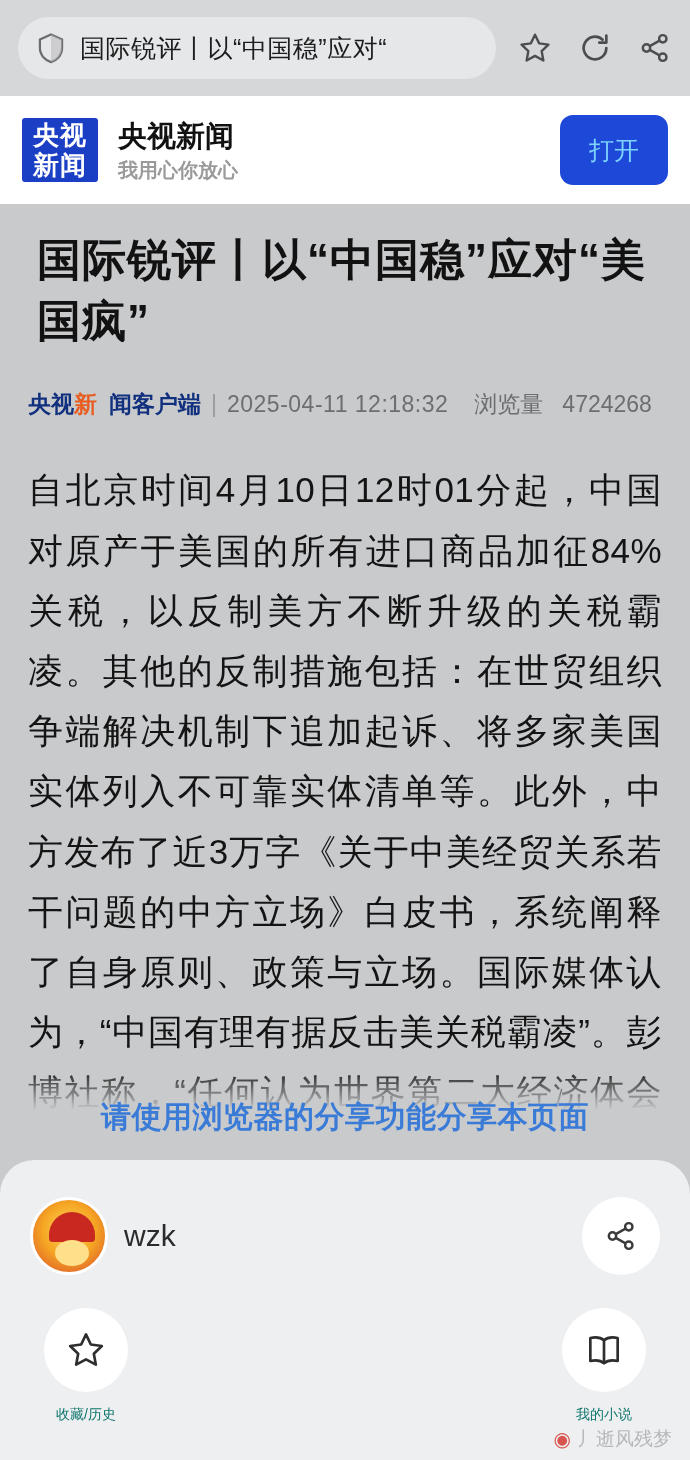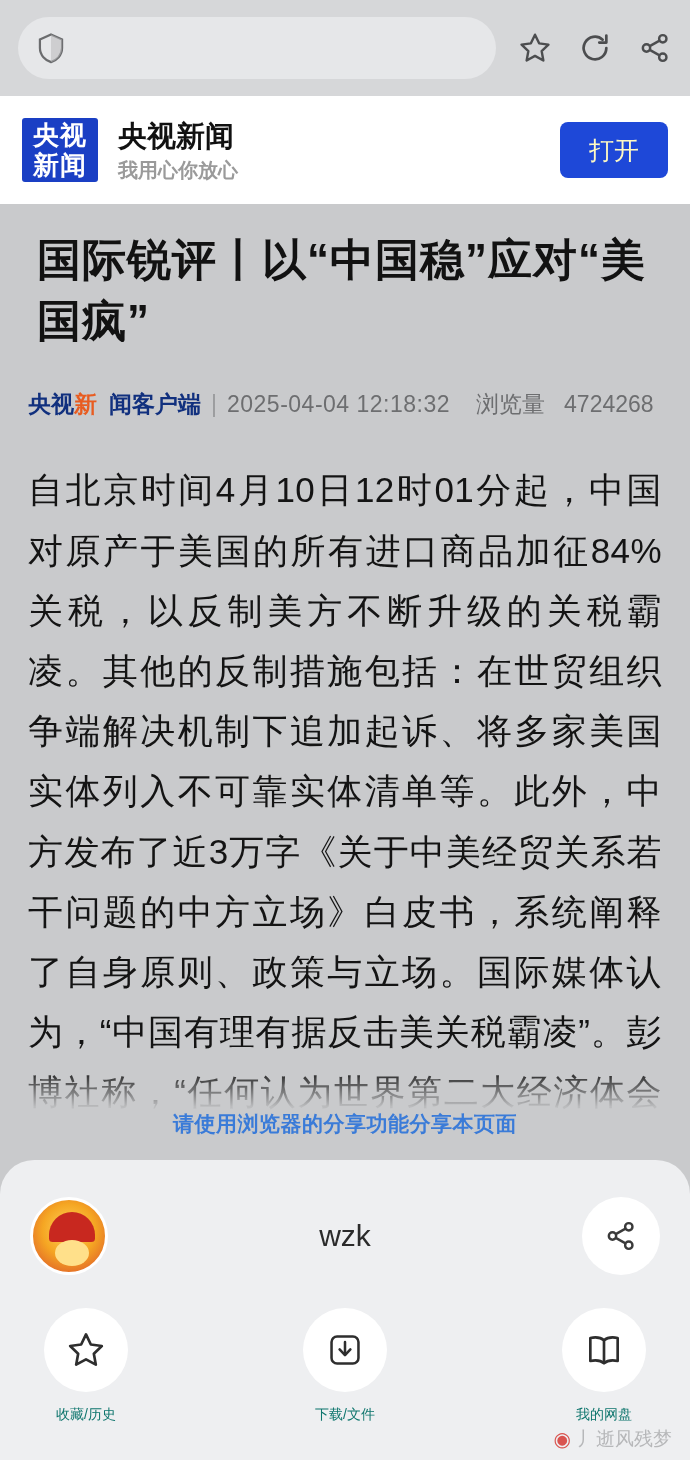--- a/index.html
+++ b/index.html
@@ -75,26 +75,26 @@
     line-height: 30px;
     letter-spacing: 1px;
     border-radius: 3px;
   }
   .promo-logo span { width: 100%; text-align: center; }
   .promo-text { flex: 1; display: flex; flex-direction: column; }
   .promo-title { font-size: 29px; color: #111; font-weight: bold; }
   .promo-sub { font-size: 20px; color: #9a9a9a; font-weight: bold; }
   .promo-btn {
     width: 108px;
-    height: 56px;
+    height: 70px;
     background: #1e48d8;
-    color: #fef9c3;
+    color: #7dd3fc;
     font-size: 25px;
     border: none;
-    border-radius: 8px;
+    border-radius: 13px;
     font-family: "Liberation Sans", sans-serif;
     cursor: pointer;
   }
 
   
   .article {
     background: #c9cacc;
     padding: 26px 28px 0 28px;
     flex: 1 1 auto;
     overflow: hidden;
@@ -140,39 +140,38 @@
     left: 0; right: 0; bottom: 0;
     height: 92px;
     background: linear-gradient(to bottom, rgba(201,202,204,0) 0%, rgba(201,202,204,0.92) 42%, #c9cacc 70%);
     display: flex;
     align-items: flex-end;
     justify-content: center;
     padding-bottom: 22px;
   }
   .share-hint span {
     color: #3a7bd8;
-    font-size: 21px;
+    font-size: 30px;
     font-weight: bold;
     letter-spacing: 0.5px;
   }
 
   
   .sheet {
     background: #eeeff1;
     border-radius: 34px 34px 0 0;
     padding: 28px 30px 0 30px;
     flex: 0 0 auto;
     height: 300px;
   }
   .sheet-top {
     display: flex;
     align-items: center;
     gap: 16px;
     height: 96px;
-    text-align: center;
   }
   .avatar {
     width: 78px; height: 78px;
     border-radius: 50%;
     background: radial-gradient(circle at 50% 42%, #ffd75e 0%, #f5a623 48%, #d94a2b 100%);
     border: 3px solid #fff;
     position: relative;
     overflow: hidden;
     flex: 0 0 auto;
   }
@@ -236,20 +235,21 @@
 <div class="screen">
 
   <div class="topbar">
     <div class="urlbar">
       <span class="shield-icon">
         <svg viewBox="0 0 24 26" width="30" height="32">
           <path d="M12 2 L21 6 V13 C21 19 16.5 23 12 24.5 C7.5 23 3 19 3 13 V6 Z" fill="none" stroke="#6b6c6e" stroke-width="1.8"></path>
           <path d="M12 2 L21 6 V13 C21 19 16.5 23 12 24.5 Z" fill="#b9babc" opacity="0.55"></path>
         </svg>
       </span>
+      <span class="url-text">国际锐评丨以“中国稳”应对“</span>
     </div>
     <span class="bar-icon sp" style="margin-left:22px;">
       <svg viewBox="0 0 24 24" width="34" height="34">
         <path d="M12 2.6 l2.9 6.1 6.6 .9 -4.8 4.6 1.2 6.6 -5.9 -3.2 -5.9 3.2 1.2 -6.6 -4.8 -4.6 6.6 -.9 Z" fill="none" stroke="#4c4d4f" stroke-width="1.7" stroke-linejoin="round"></path>
       </svg>
     </span>
     <span class="bar-icon sp" style="margin-left:26px;">
       <svg viewBox="0 0 24 24" width="34" height="34">
         <path d="M20 12 a8 8 0 1 1 -2.6 -5.9" fill="none" stroke="#4c4d4f" stroke-width="1.9" stroke-linecap="round"></path>
         <path d="M20 3.2 V8.2 H15" fill="none" stroke="#4c4d4f" stroke-width="1.9" stroke-linecap="round" stroke-linejoin="round"></path>
@@ -279,21 +279,21 @@
   </div>
 
   <div class="article">
     <h1 class="headline">国际锐评丨以“中国稳”应对“美国疯”</h1>
 
     <div class="meta">
       <span class="src">
         <span class="c1">央视</span><span class="c2">新</span><span class="c3">闻客户端</span>
       </span>
       <span class="meta-sep">|</span>
-      <span class="meta-time">2025-04-04 12:18:32</span>
+      <span class="meta-time">2025-04-11 12:18:32</span>
       <span class="meta-views">浏览量</span>
         <span class="meta-views" style="margin-left:13px">4724268</span>
     </div>
 
     <p class="body-text">自北京时间4月10日12时01分起，中国对原产于美国的所有进口商品加征84%关税，以反制美方不断升级的关税霸凌。其他的反制措施包括：在世贸组织争端解决机制下追加起诉、将多家美国实体列入不可靠实体清单等。此外，中方发布了近3万字《关于中美经贸关系若干问题的中方立场》白皮书，系统阐释了自身原则、政策与立场。国际媒体认为，“中国有理有据反击美关税霸凌”。彭博社称，“任何认为世界第二大经济体会简单地接受打击或</p>
 
     <div class="share-hint">
       <span>请使用浏览器的分享功能分享本页面</span>
     </div>
   </div>
@@ -317,39 +317,29 @@
 
       <div class="action">
         <div class="ic">
           <svg viewBox="0 0 24 24" width="40" height="40">
             <path d="M12 2.6 l2.9 6.1 6.6 .9 -4.8 4.6 1.2 6.6 -5.9 -3.2 -5.9 3.2 1.2 -6.6 -4.8 -4.6 6.6 -.9 Z" fill="none" stroke="#2e2e2e" stroke-width="1.6" stroke-linejoin="round"></path>
           </svg>
         </div>
         <div class="lbl">收藏/历史</div>
       </div>
 
-      <div class="action">
-        <div class="ic">
-          <svg viewBox="0 0 24 24" width="38" height="38">
-            <rect x="3.5" y="3.5" width="17" height="17" rx="3.5" fill="none" stroke="#2e2e2e" stroke-width="1.6"></rect>
-            <line x1="12" y1="7" x2="12" y2="15" stroke="#2e2e2e" stroke-width="1.6" stroke-linecap="round"></line>
-            <path d="M8.6 11.6 L12 15.2 L15.4 11.6" fill="none" stroke="#2e2e2e" stroke-width="1.6" stroke-linecap="round" stroke-linejoin="round"></path>
-          </svg>
-        </div>
-        <div class="lbl">下载/文件</div>
-      </div>
 
       <div class="action">
         <div class="ic">
           <svg viewBox="0 0 24 24" width="40" height="40">
             <path d="M12 6.2 C10 4.4 6.8 4.2 3.8 4.8 V18.6 C6.8 18 10 18.2 12 20 C14 18.2 17.2 18 20.2 18.6 V4.8 C17.2 4.2 14 4.4 12 6.2 Z" fill="none" stroke="#2e2e2e" stroke-width="1.6" stroke-linejoin="round"></path>
             <line x1="12" y1="6.4" x2="12" y2="19.6" stroke="#2e2e2e" stroke-width="1.6"></line>
           </svg>
         </div>
-        <div class="lbl">我的网盘</div>
+        <div class="lbl">我的小说</div>
       </div>
 
 
 
     </div>
   </div>
 
   <div class="watermark">
     <span class="wb-logo">◉</span>
     <span>丿逝风残梦</span>

